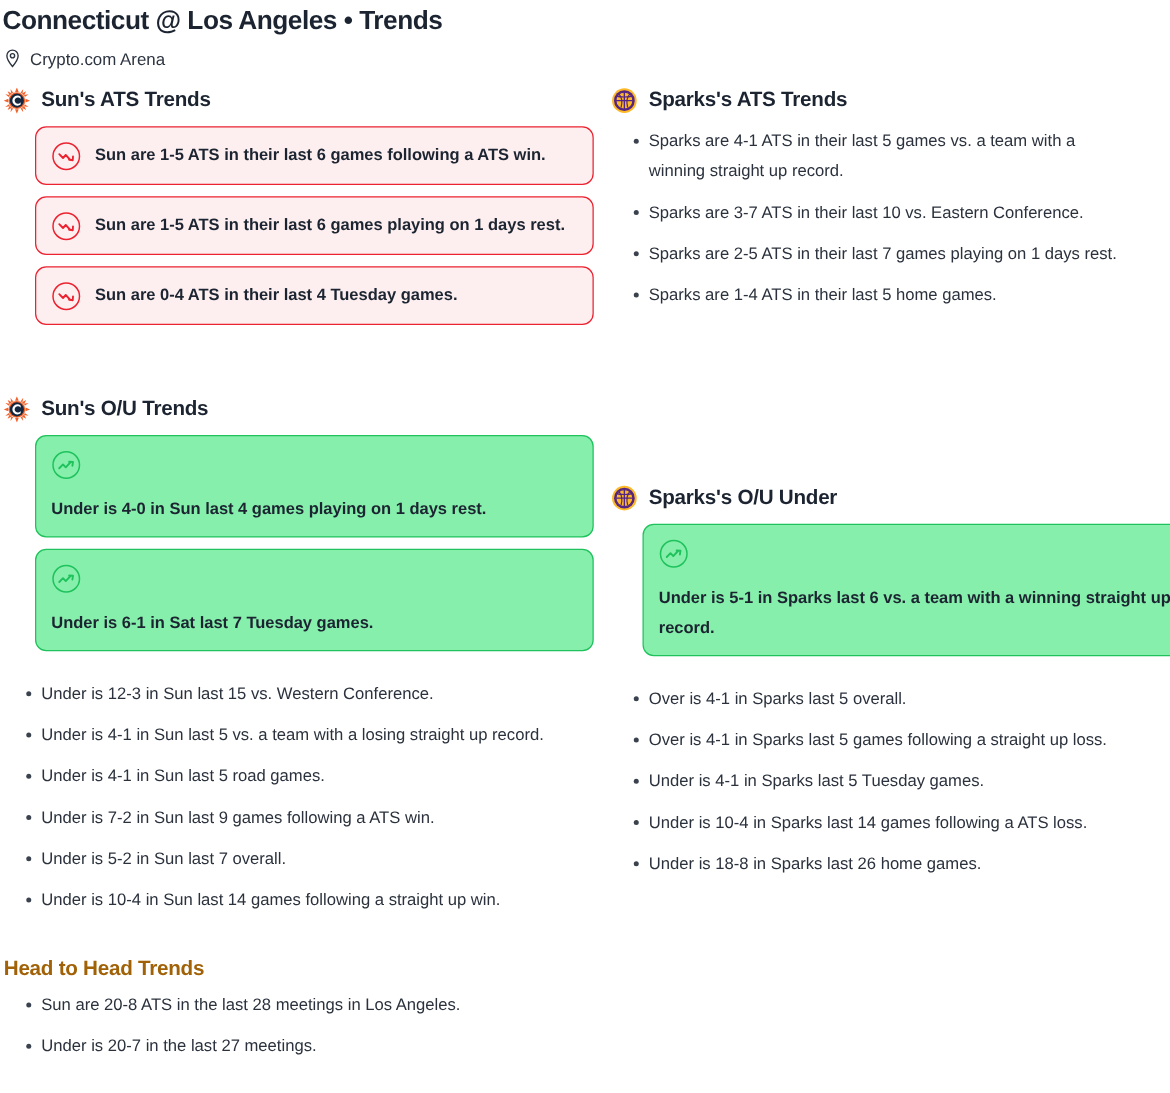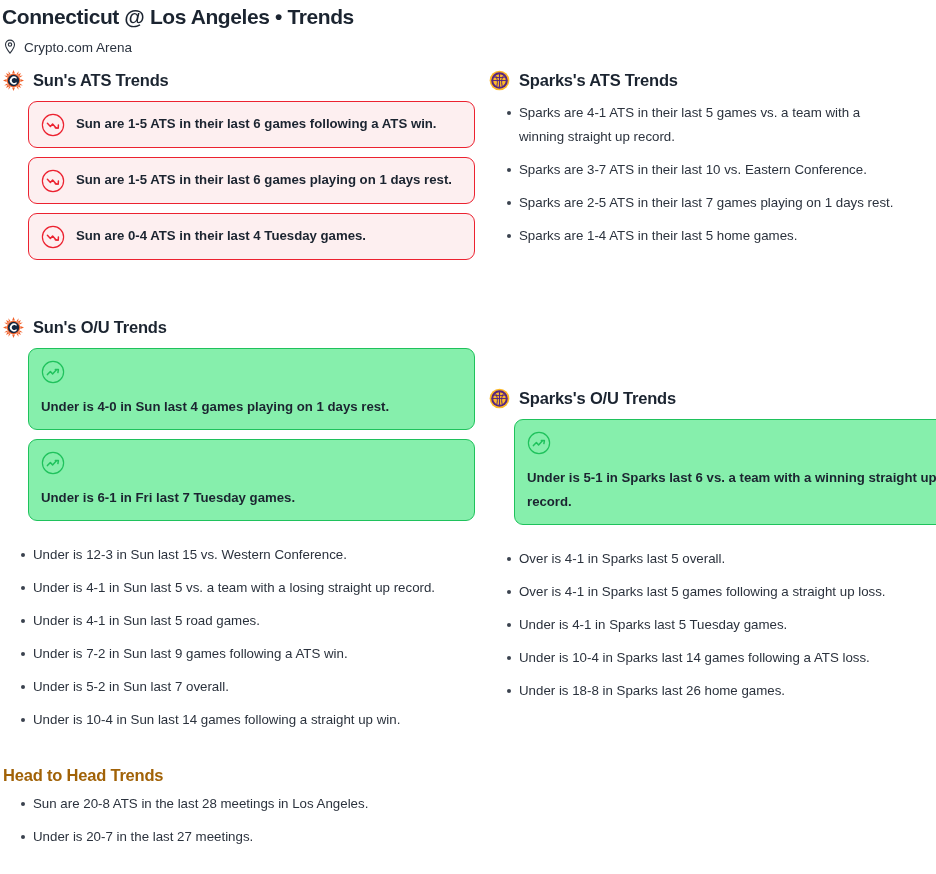--- a/index.html
+++ b/index.html
@@ -275,21 +275,21 @@
         </div>
 
         <div class="callout up cw-447">
           <span class="cal-icon-wrap">
             <svg class="cal-icon" viewBox="0 0 24 24" xmlns="http://www.w3.org/2000/svg">
               <circle cx="12" cy="12" r="10.6" fill="none" stroke="#1fc25c" stroke-width="1.2"></circle>
               <path d="M6.4 14.6l3-3.1 2.2 2.4 3.6-3.9" fill="none" stroke="#1fc25c" stroke-width="1.5" stroke-linecap="round" stroke-linejoin="round"></path>
               <path d="M14.3 9.4l3.1 0.2-0.5 3" fill="none" stroke="#1fc25c" stroke-width="1.5" stroke-linecap="round" stroke-linejoin="round"></path>
             </svg>
           </span>
-          <span class="cal-text">Under is 6-1 in Fri last 7 Tuesday games.</span>
+          <span class="cal-text">Under is 6-1 in Sat last 7 Tuesday games.</span>
         </div>
 
         <ul class="trend-list" style="margin-top:22px">
           <li>Under is 12-3 in Sun last 15 vs. Western Conference.</li>
           <li>Under is 4-1 in Sun last 5 vs. a team with a losing straight up record.</li>
           <li>Under is 4-1 in Sun last 5 road games.</li>
           <li>Under is 7-2 in Sun last 9 games following a ATS win.</li>
           <li>Under is 5-2 in Sun last 7 overall.</li>
           <li>Under is 10-4 in Sun last 14 games following a straight up win.</li>
         </ul>
@@ -345,21 +345,21 @@
               <circle cx="16" cy="16" r="12.6" fill="#552583"></circle>
               <circle cx="16" cy="16" r="10.4" fill="#fdb927"></circle>
               <path d="M16 5.6v20.8" stroke="#552583" stroke-width="1.7"></path>
               <path d="M5.8 16h20.4" stroke="#552583" stroke-width="1.4"></path>
               <path d="M9.4 8.1c3 3.1 4.4 9.3 2.6 16.3" stroke="#552583" stroke-width="1.5" fill="none"></path>
               <path d="M22.6 8.1c-3 3.1-4.4 9.3-2.6 16.3" stroke="#552583" stroke-width="1.5" fill="none"></path>
               <path d="M6.4 10.5c4 1.4 15.2 1.4 19.2 0" stroke="#552583" stroke-width="1.4" fill="none"></path>
               <circle cx="16" cy="16" r="10.4" fill="none" stroke="#552583" stroke-width="1.6"></circle>
             </svg>
           </span>
-          <span class="section-title">Sparks's O/U Trends</span>
+          <span class="section-title">Sparks's O/U Under</span>
         </div>
 
         <div class="callout up cw-449">
           <span class="cal-icon-wrap">
             <svg class="cal-icon" viewBox="0 0 24 24" xmlns="http://www.w3.org/2000/svg">
               <circle cx="12" cy="12" r="10.6" fill="none" stroke="#1fc25c" stroke-width="1.2"></circle>
               <path d="M6.4 14.6l3-3.1 2.2 2.4 3.6-3.9" fill="none" stroke="#1fc25c" stroke-width="1.5" stroke-linecap="round" stroke-linejoin="round"></path>
               <path d="M14.3 9.4l3.1 0.2-0.5 3" fill="none" stroke="#1fc25c" stroke-width="1.5" stroke-linecap="round" stroke-linejoin="round"></path>
             </svg>
           </span>

